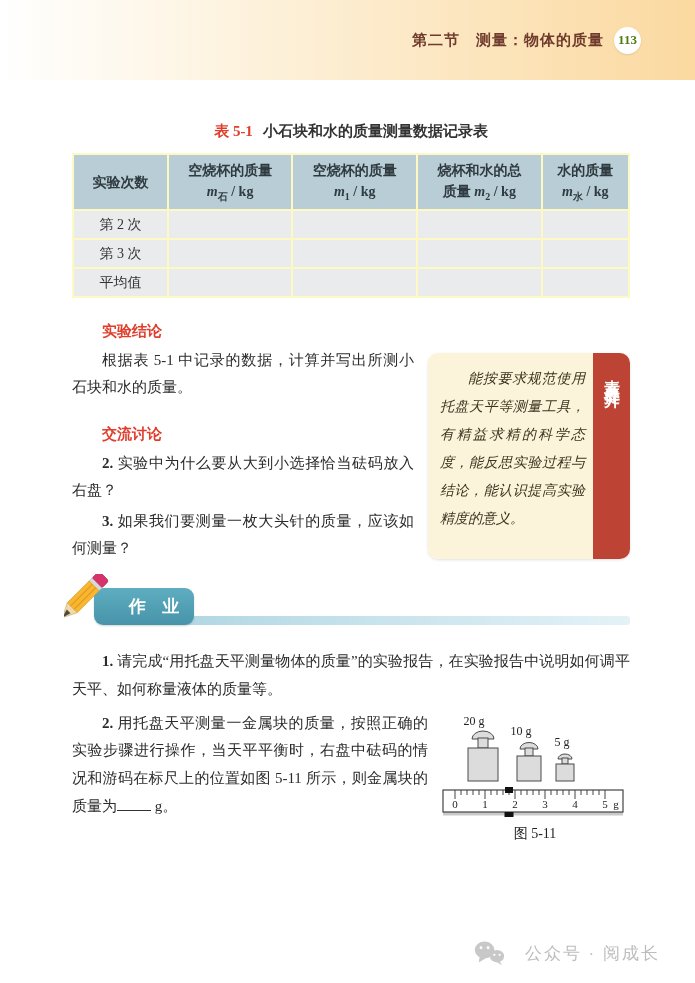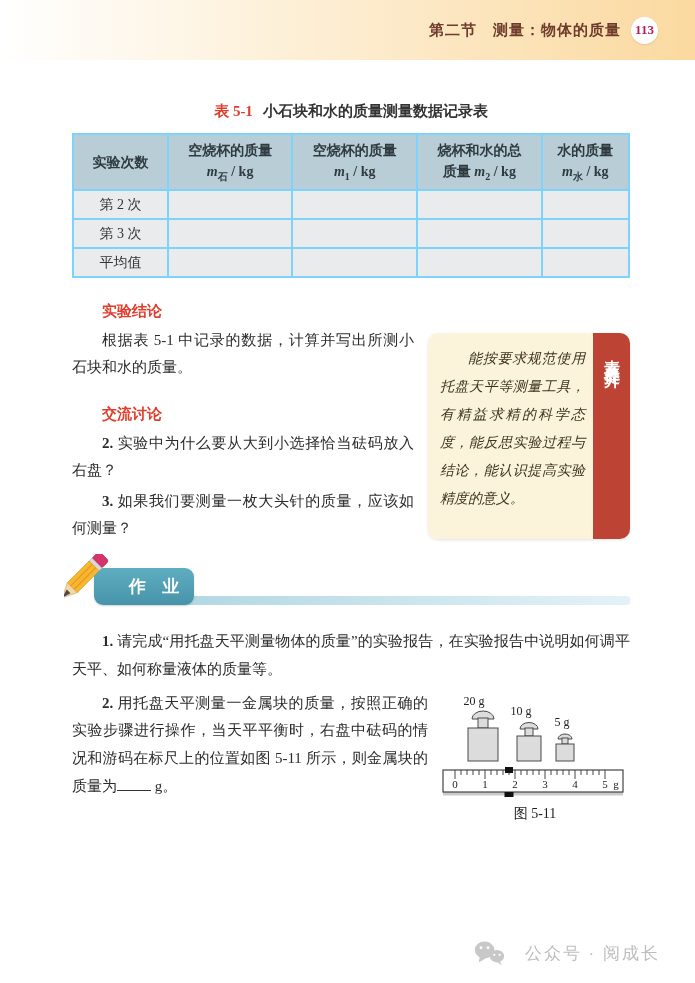--- a/index.html
+++ b/index.html
@@ -4,38 +4,38 @@
 <style>
   * { box-sizing: border-box; }
   html,body { margin:0; padding:0; }
   body {
     width:695px; height:983px; position:relative; overflow:hidden;
     background:#ffffff; color:#2b2b2b;
     font-family:"Liberation Serif","DejaVu Serif",serif;
   }
   
   .header-band {
-    height:60px; width:100%;
+    height:80px; width:100%;
     background:linear-gradient(90deg,#ffffff 0%,#fdf2dd 35%,#fbd9a0 100%);
     display:flex; align-items:center; justify-content:flex-end;
-    padding-right:37px;
+    padding-right:54px;
     text-align:center;
   }
   .header-title { font-weight:bold; font-size:15px; color:#6e3b2c; letter-spacing:1px; }
   .page-circle {
     width:27px; height:27px; margin-left:10px; background:#fff; border-radius:50%;
     display:flex; align-items:center; justify-content:center;
-    font-size:13px; font-weight:bold; color:#be185d;
+    font-size:13px; font-weight:bold; color:#4d7c0f;
     box-shadow:0 1px 2px rgba(0,0,0,.10);
   }
   
   .content { padding:0 65px 0 72px; }
   .table-title { text-align:center; margin:42px 0 12px; font-size:15px; font-weight:bold; color:#333; }
   .table-title .red { color:#e03e2d; margin-right:10px; }
-  table.data { width:100%; border-collapse:separate; border-spacing:2px; background:#7dd3fc; }
+  table.data { width:100%; border-collapse:separate; border-spacing:2px; background:#fef9c3; }
   table.data th {
     background:#b8cdd5; font-size:14px; font-weight:bold; color:#2f3b40;
     height:54px; padding:3px 4px; line-height:1.5;
   }
   table.data th .formula { font-weight:bold; }
   .fsym { font-style:italic; }
   sub { font-size:10px; }
   table.data td { background:#e9ebed; height:27px; font-size:14px; text-align:center; color:#333; }
   td.row-label { width:17%; }
   

